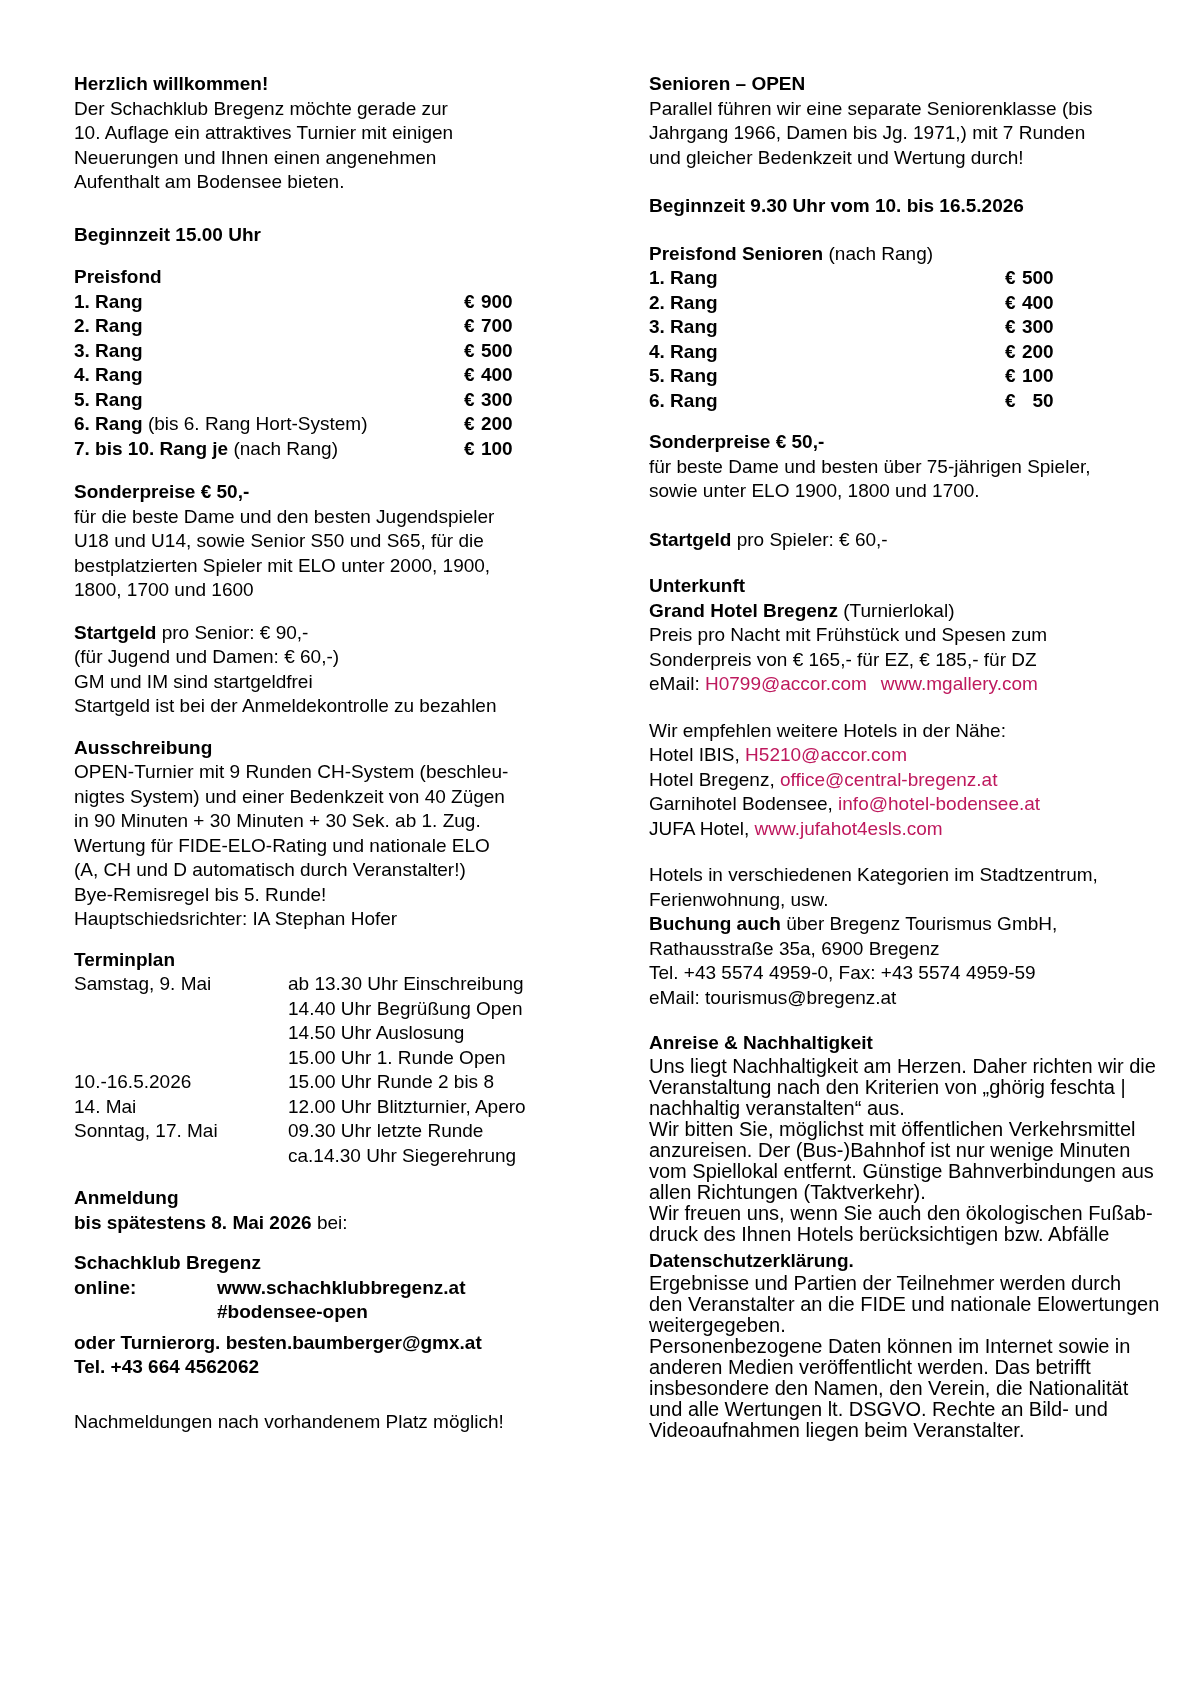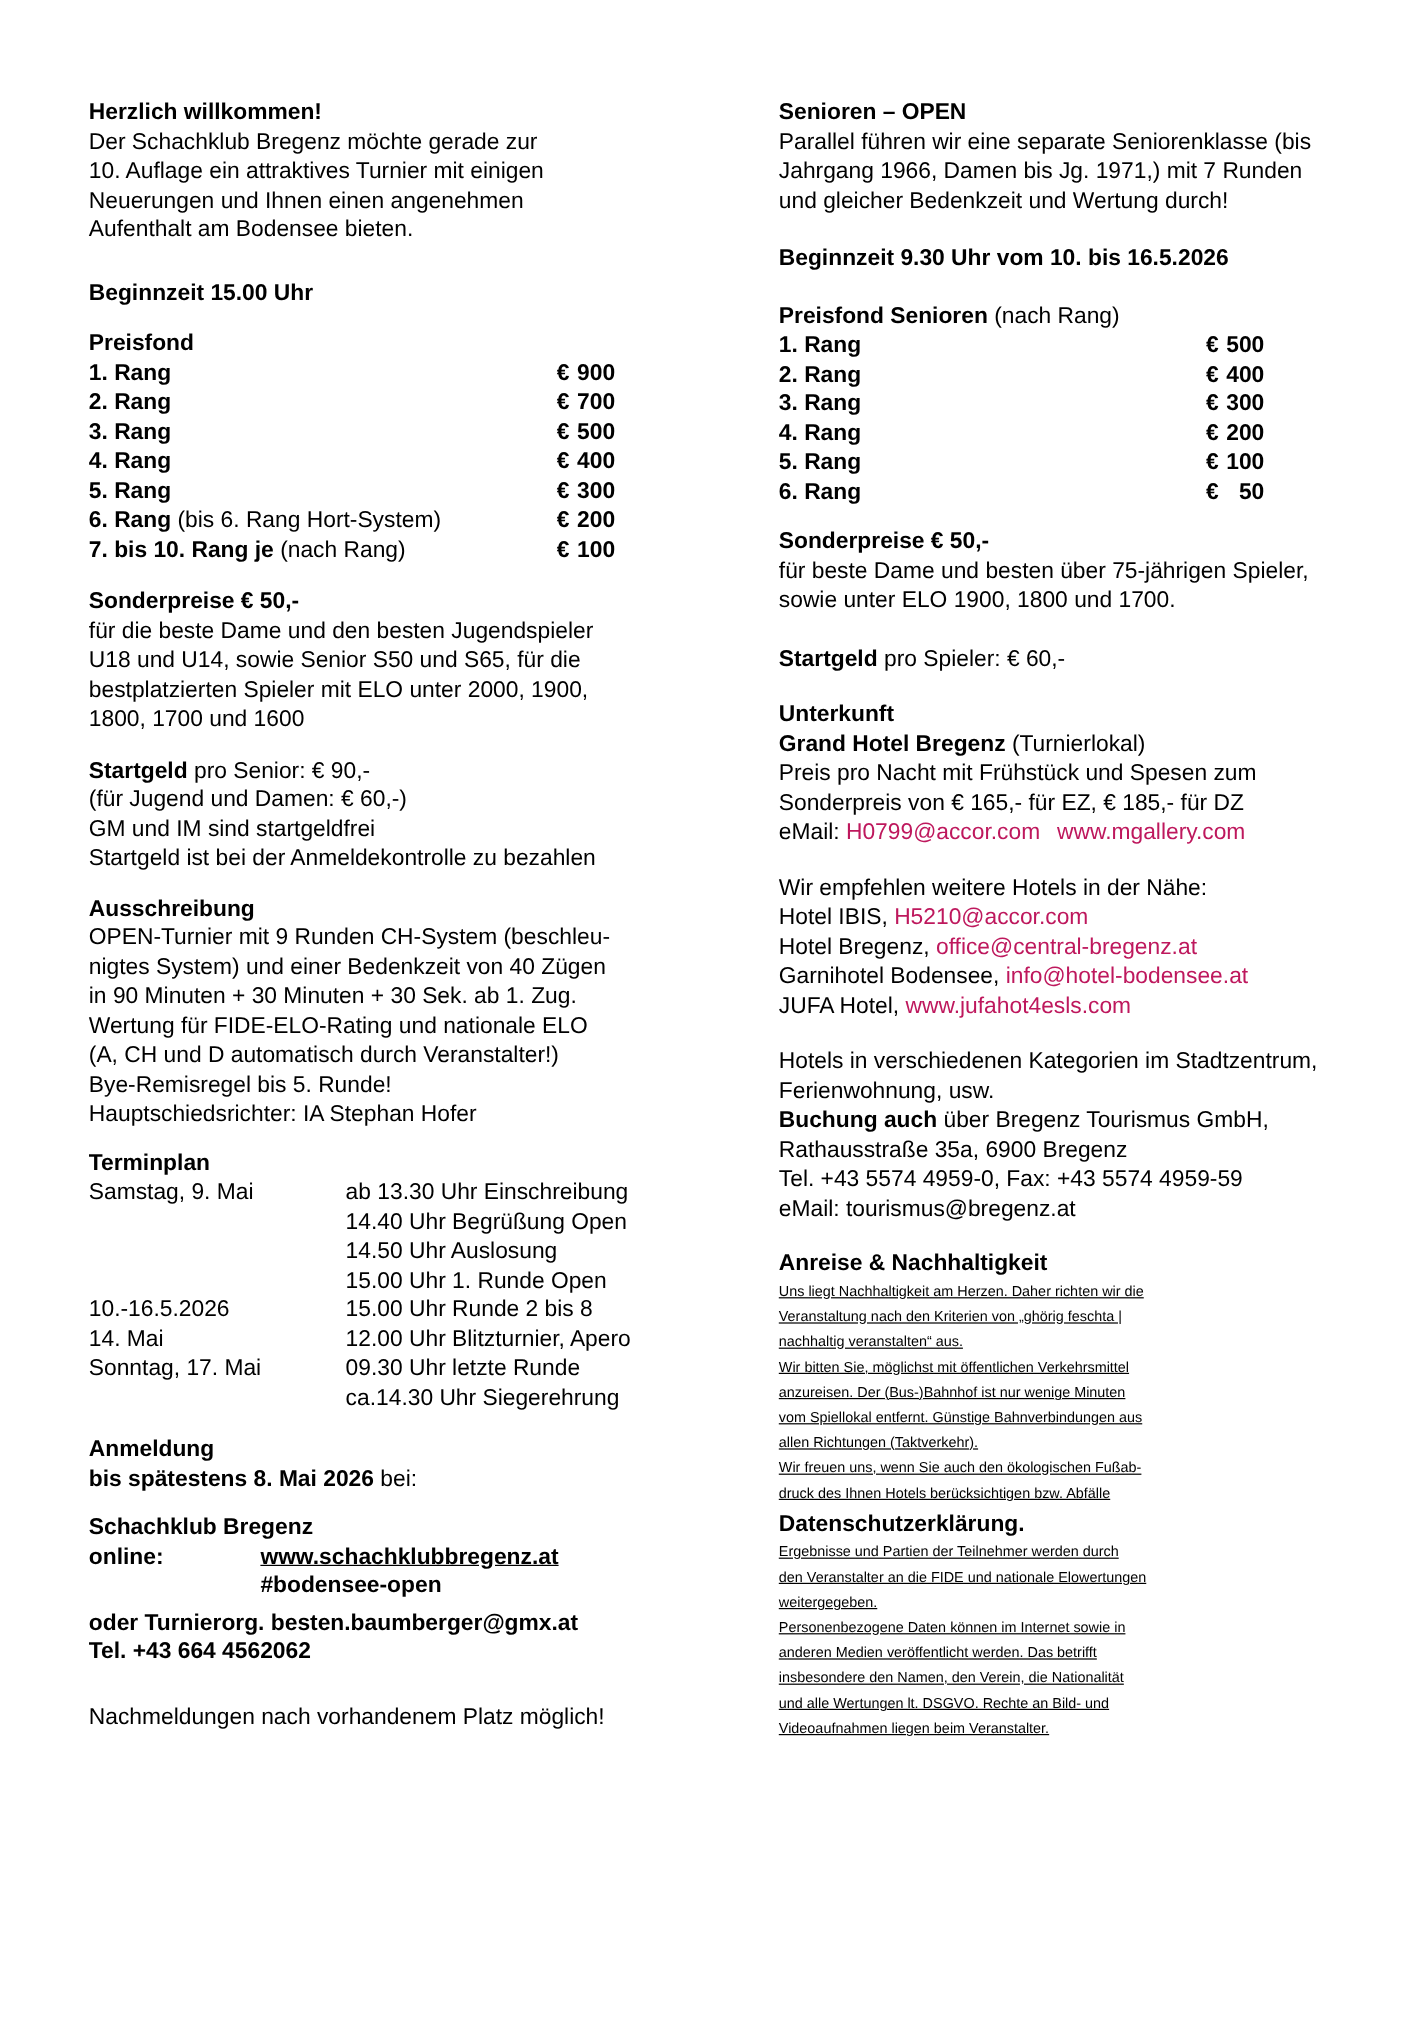--- a/index.html
+++ b/index.html
@@ -5,21 +5,21 @@
   html, body { margin:0; padding:0; }
   body {
     width:1190px; height:1683px;
     background:#ffffff;
     position:relative;
     font-family:"Liberation Sans", sans-serif;
     color:#000000;
     font-size:19px;
     line-height:24.5px;
   }
-  .col { position:absolute; top:82px; }
+  .col { position:absolute; top:72px; }
   .col-left  { left:74px;  width:505px; }
   .col-right { left:626px; width:516px;margin-left:23px; }
   .b { font-weight:bold; }
   .block { margin:0; }
   .line { white-space:nowrap; }
   
   .mb-28 { margin-bottom:28px; }
   .mb-24 { margin-bottom:24px; }
   .mb-23 { margin-bottom:23px; }
   .mb-22 { margin-bottom:22px; }
@@ -34,29 +34,29 @@
   
   .prize-row { position:relative; white-space:nowrap; }
   .amount { position:absolute; top:0; font-weight:bold; white-space:nowrap; }
   .amount-left  { left:390px; }
   .amount-right { left:356px; }
   .amount .num { display:inline-block; width:32px; text-align:right; margin-left:6px; }
   
   .sched-row { white-space:nowrap; }
   .sched-date { display:inline-block; width:214px; }
   
-  .online-row { white-space:nowrap;text-decoration:underline; }
+  .online-row { white-space:nowrap; }
   .online-label { display:inline-block; width:143px; }
   .indent-143 { margin-left:143px; }
   .mt-6 { margin-top:6px; }
   
   .link { color:#be185d; text-decoration:none; cursor:pointer; }
   .gap-left { margin-left:14px; }
   
-  .small { font-size:12px; line-height:21px;text-decoration:underline; }
+  .small { font-size:20px; line-height:21px; }
 </style>
 </head>
 <body>
 
 <div class="col col-left">
 
   <div class="block mb-28">
     <div class="line b">Herzlich willkommen!</div>
     <div class="line">Der Schachklub Bregenz möchte gerade zur</div>
     <div class="line">10. Auflage ein attraktives Turnier mit einigen</div>

